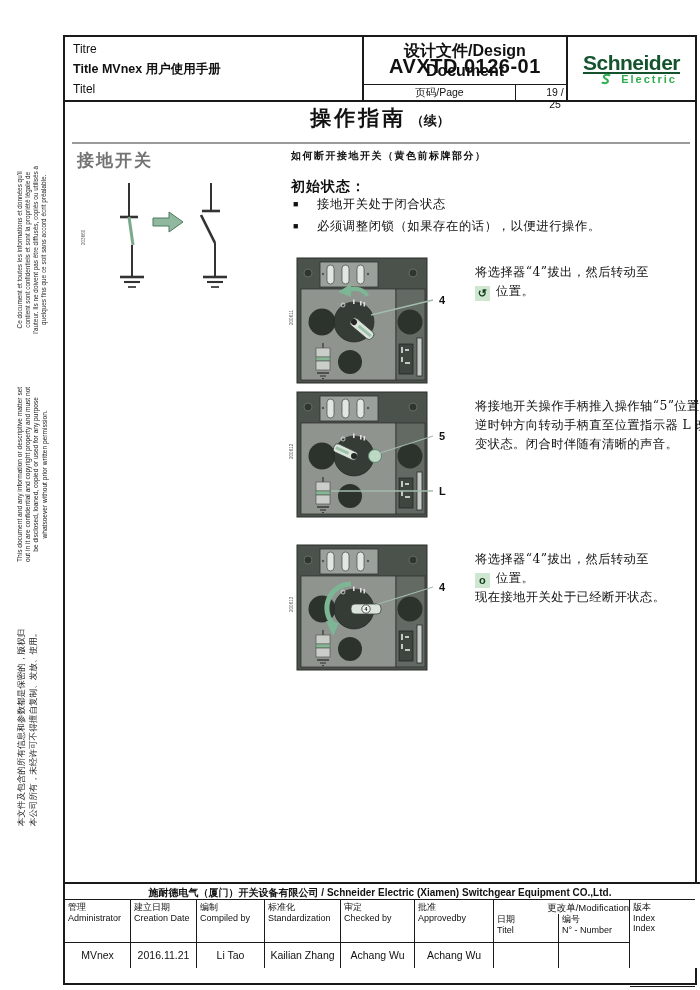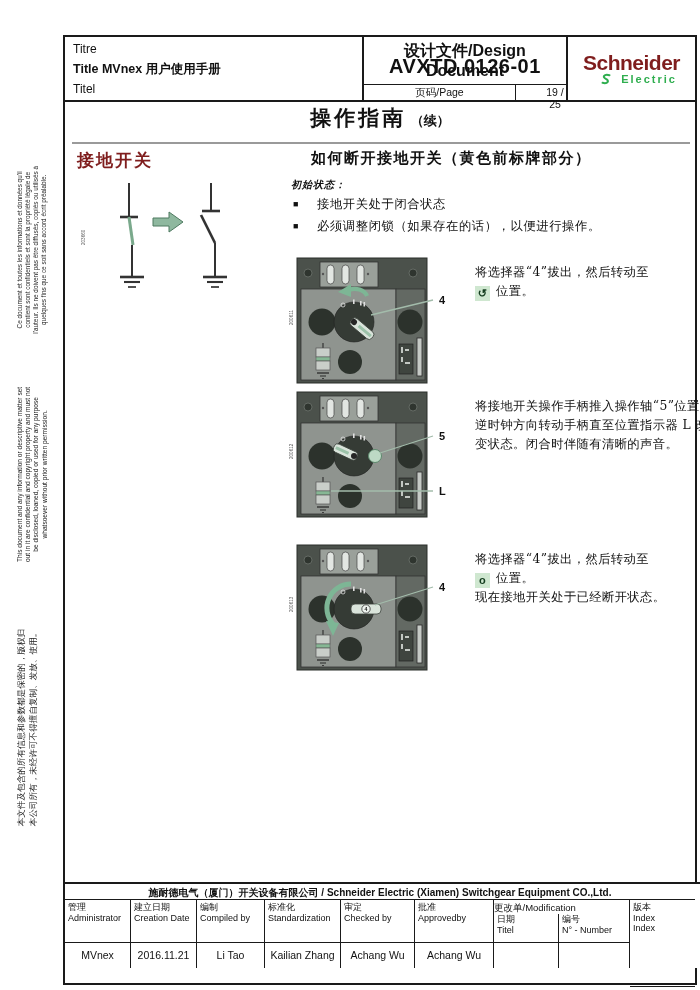--- a/index.html
+++ b/index.html
@@ -20,56 +20,56 @@
   .hdr-left { width:297px; padding:5px 0 4px 8px; display:flex; flex-direction:column; justify-content:space-between; }
   .hdr-left .t1, .hdr-left .t3 { font-size:12px; }
   .hdr-left .t2 { font-size:12.5px; font-weight:bold; }
   .hdr-mid { width:206px; border-left:2px solid #1a1a1a; border-right:2px solid #1a1a1a; display:flex; flex-direction:column; }
   .dd-label { height:17px; text-align:center; font-size:16px; font-weight:bold; padding-top:4px; }
   .dd-num { flex:1; text-align:center; font-size:20px; font-weight:bold; letter-spacing:0.5px; padding-top:1px; }
   .page-row { height:16px; border-top:1.5px solid #1a1a1a; display:flex; font-size:10.5px;gap:28px; }
   .page-label { width:152px; text-align:center; border-right:1.5px solid #1a1a1a; padding-top:1px; }
   .page-val { flex:1; text-align:center; padding-top:1px; }
   .hdr-right { flex:1; display:flex; flex-direction:column; align-items:center; justify-content:center; }
-  .brand-name { color:#7f1d1d; font-weight:bold; font-size:21px; letter-spacing:-0.5px; line-height:20px; }
+  .brand-name { color:#14532d; font-weight:bold; font-size:21px; letter-spacing:-0.5px; line-height:20px;text-decoration:underline; }
   .brand-sub { color:#2fae4f; font-weight:bold; font-size:11px; letter-spacing:2px; display:flex; align-items:center; gap:9px; margin-left:14px; }
 
   
   #sec-title { position:absolute; left:0; top:67px; width:100%; text-align:center; }
   #sec-title .big { font-size:21px; font-weight:bold; letter-spacing:3px; }
   #sec-title .small { font-size:13px; font-weight:bold; }
   #rule { position:absolute; left:7px; top:105px; width:618px; height:2px; background:#9a9a9a; }
 
   
-  #green-head { position:absolute; left:12px; top:112px; color:#7f1d1d; font-size:17px; font-weight:bold; letter-spacing:2px; }
+  #green-head { position:absolute; left:12px; top:112px; color:#737373; font-size:17px; font-weight:bold; letter-spacing:2px; }
   #switch-fig { position:absolute; left:6px; top:140px; }
 
   
-  #how-head { position:absolute; left:226px; top:112px; font-size:15px; font-weight:bold; letter-spacing:1.5px;margin-left:20px; }
-  #init-label { position:absolute; left:226px; top:141px; font-size:10px; font-weight:bold; letter-spacing:1px;font-style:italic; }
+  #how-head { position:absolute; left:226px; top:112px; font-size:10px; font-weight:bold; letter-spacing:1.5px; }
+  #init-label { position:absolute; left:226px; top:141px; font-size:14px; font-weight:bold; letter-spacing:1px; }
   .bullet { position:absolute; left:228px; font-size:12.3px; letter-spacing:0.6px; font-family:"DejaVu Serif", serif; }
   .bullet .sq { font-size:9px; vertical-align:1px; margin-right:18px; font-family:"Liberation Sans",sans-serif; }
   #bullet1 { top:159px; }
   #bullet2 { top:181px; }
 
   .step { position:absolute; left:222px; display:flex; }
   #step1 { top:218px; }
   #step2 { top:352px; }
   #step3 { top:505px; }
   .step-text { width:245px; margin-left:18px; margin-top:8px; font-size:12.3px; line-height:19px; letter-spacing:0.4px; font-family:"DejaVu Serif", serif; }
   .pos-icon { display:inline-block; width:15px; height:15px; background:#cfe7d0; text-align:center; font-size:11px; line-height:15px; font-weight:bold; color:#143c1e; margin-right:6px; vertical-align:-2px; font-family:"Liberation Sans",sans-serif; }
 
   
   #footer { position:absolute; left:0; bottom:15px; width:692px; border-top:2px solid #1a1a1a; display:grid;
             grid-template-columns:66px 66px 68px 76px 74px 79px 65px 71px 65px;
             grid-template-rows:16px 14px 28px 26px; background:#fff; }
   .fcell { font-size:9px; line-height:10.5px; padding:2px 3px; }
   .fco { grid-column:1 / -1; grid-row:1; border-bottom:1.5px solid #1a1a1a; text-align:center; font-size:10px; font-weight:bold; padding-top:2px; }
   .fhead { grid-row:2 / span 2; border-right:1.5px solid #1a1a1a; }
-  .fmodtitle { grid-column:7 / span 2; grid-row:2; border-right:1.5px solid #1a1a1a; text-align:left; font-size:9.5px; padding-top:2px; }
+  .fmodtitle { grid-column:7 / span 2; grid-row:2; border-right:1.5px solid #1a1a1a; text-align:right; font-size:9.5px; padding-top:2px; }
   .fsub { grid-row:3; font-size:9px; padding:0 3px; }
   .fsub.date { grid-column:7; }
   .fsub.num { grid-column:8; border-right:1.5px solid #1a1a1a; border-left:0; }
   .fsub.date { border-right:1.5px solid #1a1a1a; }
   .findex { grid-column:9; grid-row:2 / span 2; }
   .fval { grid-row:4; border-top:1.5px solid #1a1a1a; border-right:1.5px solid #1a1a1a; text-align:center; font-size:10.5px; padding-top:6px; }
   .fval.last { border-right:0; font-size:17px; font-weight:bold; padding-top:3px;margin-top:44px; }
 
   svg text { font-family:"Liberation Sans", sans-serif; }
   .fig-id { font-size:4.6px; fill:#555; }

